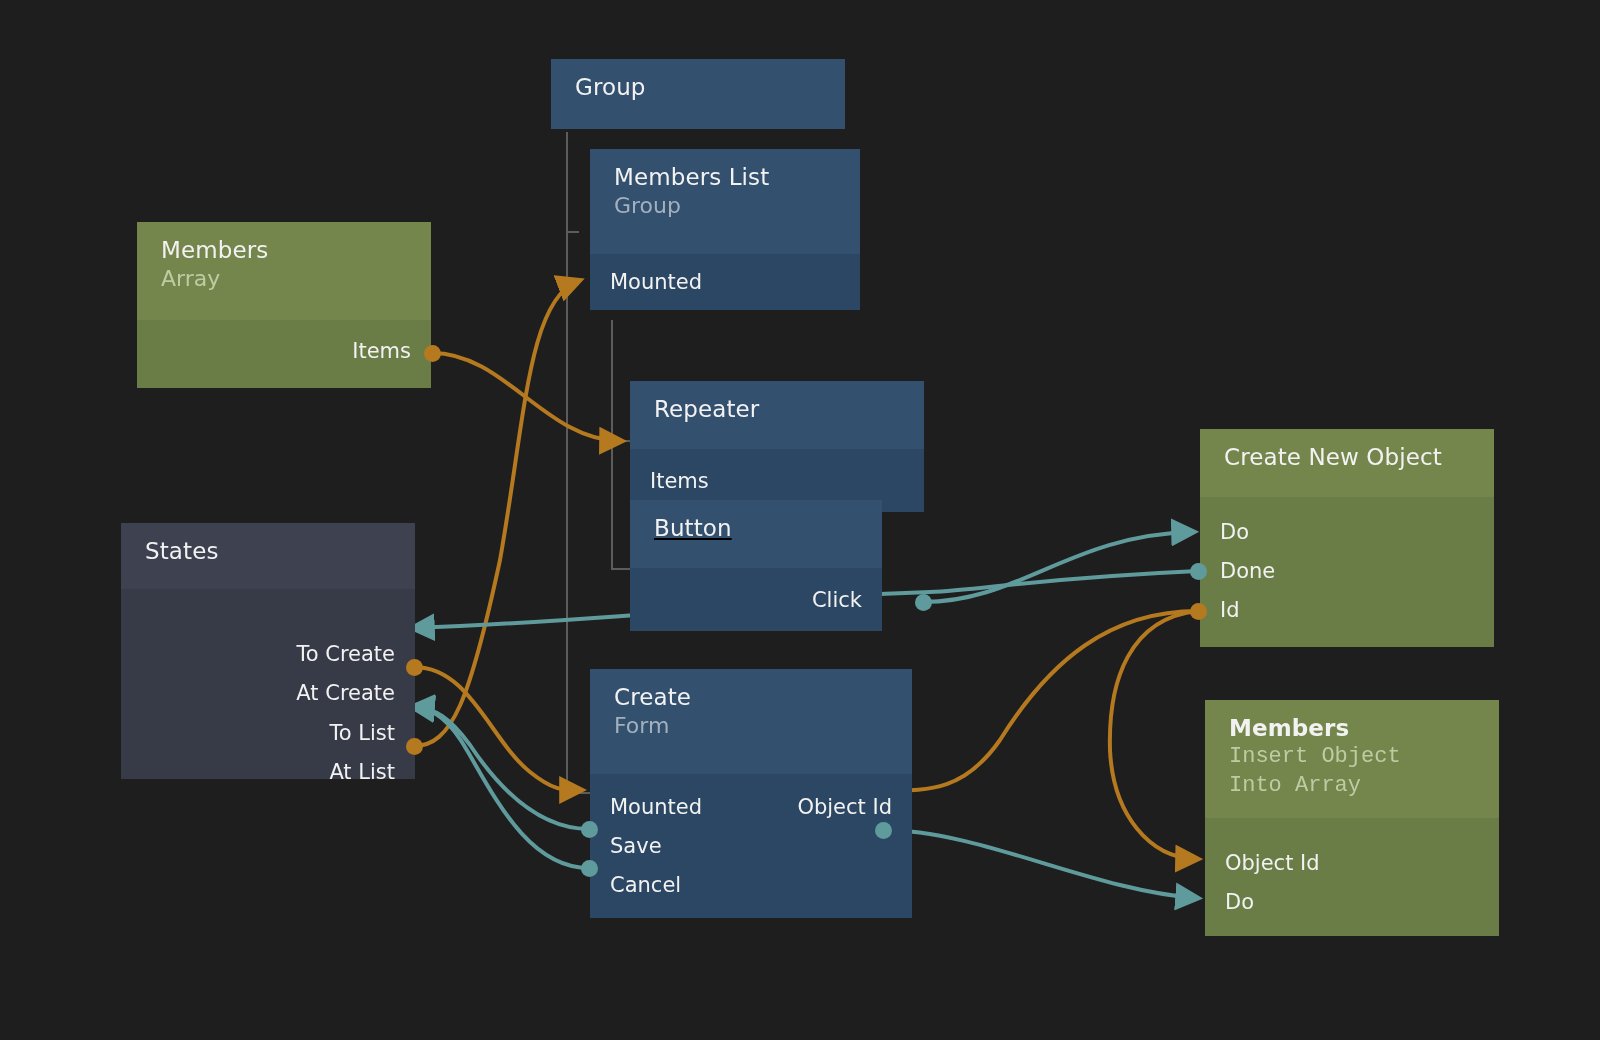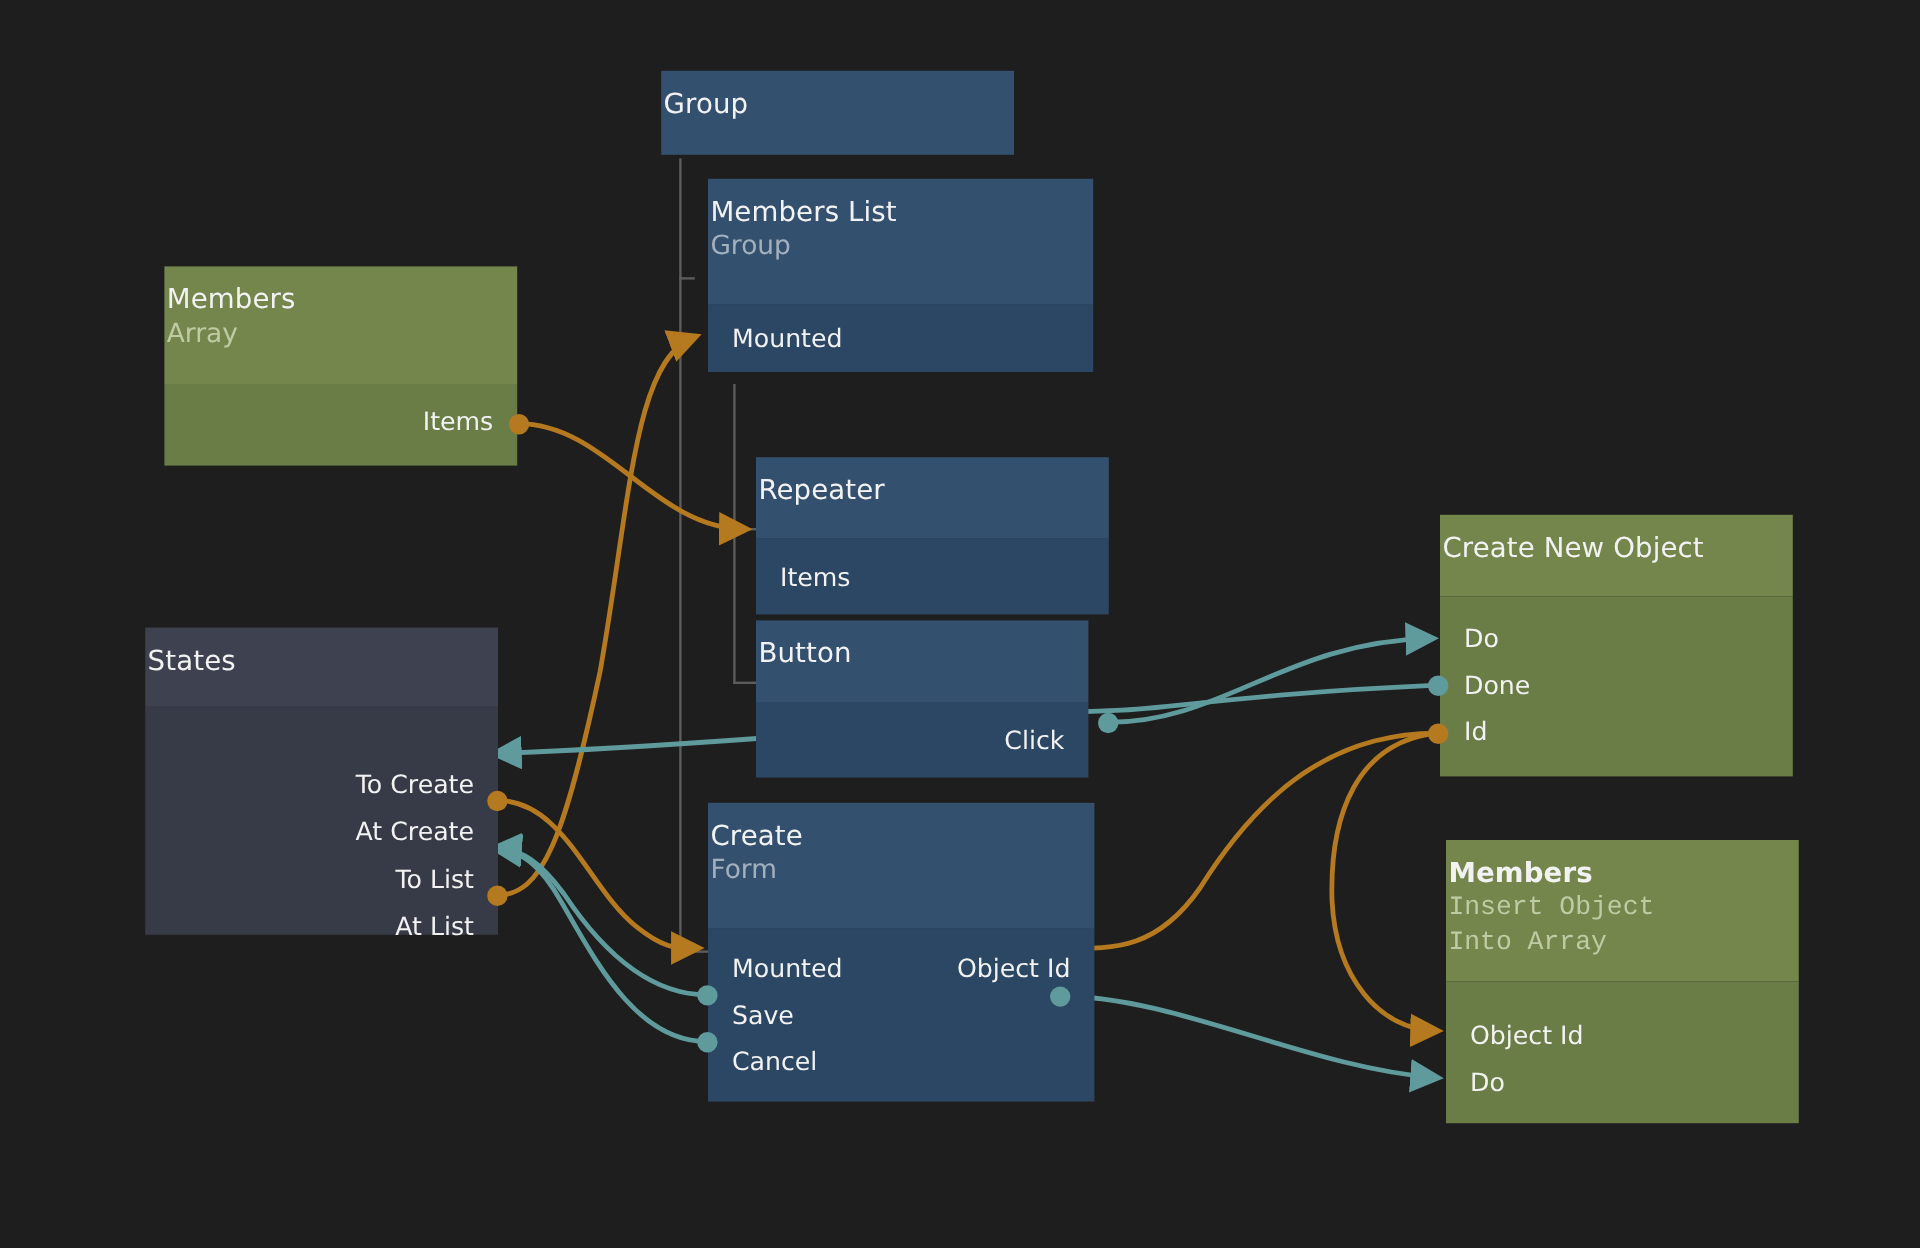--- a/index.html
+++ b/index.html
@@ -1,20 +1,20 @@
 <!DOCTYPE html>
 <html><head>
 <meta charset="utf-8">
 <style>
   html,body{margin:0;padding:0;background:#1e1e1e;}
   #stage{position:relative;width:1600px;height:1040px;background:#1e1e1e;
          font-family:"DejaVu Sans","Liberation Sans",sans-serif;overflow:hidden;}
   #wires{position:absolute;left:0;top:0;width:1600px;height:1040px;pointer-events:none;}
   .node{position:absolute;box-sizing:border-box;}
-  .nhead{box-sizing:border-box;padding:14px 20px 12px 2px;}
+  .nhead{box-sizing:border-box;padding:14px 20px 12px 24px;}
   .nbody{box-sizing:border-box;position:relative;}
   .ntitle{color:#f2f2f2;font-size:23px;line-height:28px;letter-spacing:.1px;}
   .ntitle.bold{font-weight:bold;}
   .nsub{font-size:22px;line-height:29px;}
   
   .blue .nhead{background:#34506f;} .blue .nbody{background:#2c4763;}
   .blue .nsub{color:#a3b0bd;}
   
   .green .nhead{background:#74864c;} .green .nbody{background:#6b7d47;}
   .green .nsub{color:#c0cba4;}
@@ -80,40 +80,40 @@
   <div class="node green" style="left:137px;top:222px;width:294px;height:166px;">
     <div class="nhead" style="height:98px;">
       <div class="ntitle">Members</div>
       <div class="nsub">Array</div>
     </div>
     <div class="nbody" style="height:68px;">
       <div class="port right" style="top:17px;">Items</div>
     </div>
   </div>
 
-  <div class="node blue" style="left:590px;top:149px;width:321px;height:161px;">
+  <div class="node blue" style="left:590px;top:149px;width:270px;height:161px;">
     <div class="nhead" style="height:105px;">
       <div class="ntitle">Members List</div>
       <div class="nsub">Group</div>
     </div>
     <div class="nbody" style="height:56px;">
       <div class="port left" style="top:14px;">Mounted</div>
     </div>
   </div>
 
   <div class="node blue" style="left:630px;top:337px;width:294px;height:131px;">
     <div class="nhead" style="height:68px;margin-top:44px;">
       <div class="ntitle">Repeater</div>
     </div>
     <div class="nbody" style="height:63px;">
       <div class="port left" style="top:18px;">Items</div>
     </div>
   </div>
 
-  <div class="node blue" style="left:630px;top:517px;width:277px;height:131px;">
+  <div class="node blue" style="left:630px;top:500px;width:252px;height:131px;text-decoration:underline;">
     <div class="nhead" style="height:68px;">
       <div class="ntitle">Button</div>
     </div>
     <div class="nbody" style="height:63px;">
       <div class="port right" style="top:18px;">Click</div>
     </div>
   </div>
 
   <div class="node grey" style="left:121px;top:523px;width:294px;height:256px;">
     <div class="nhead" style="height:66px;">

